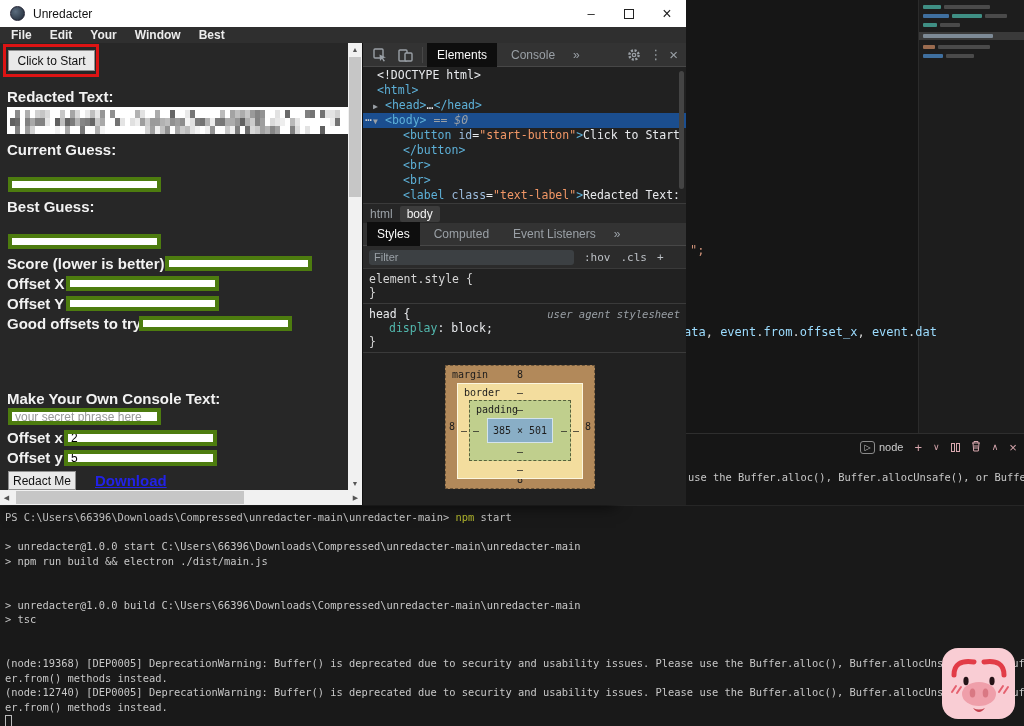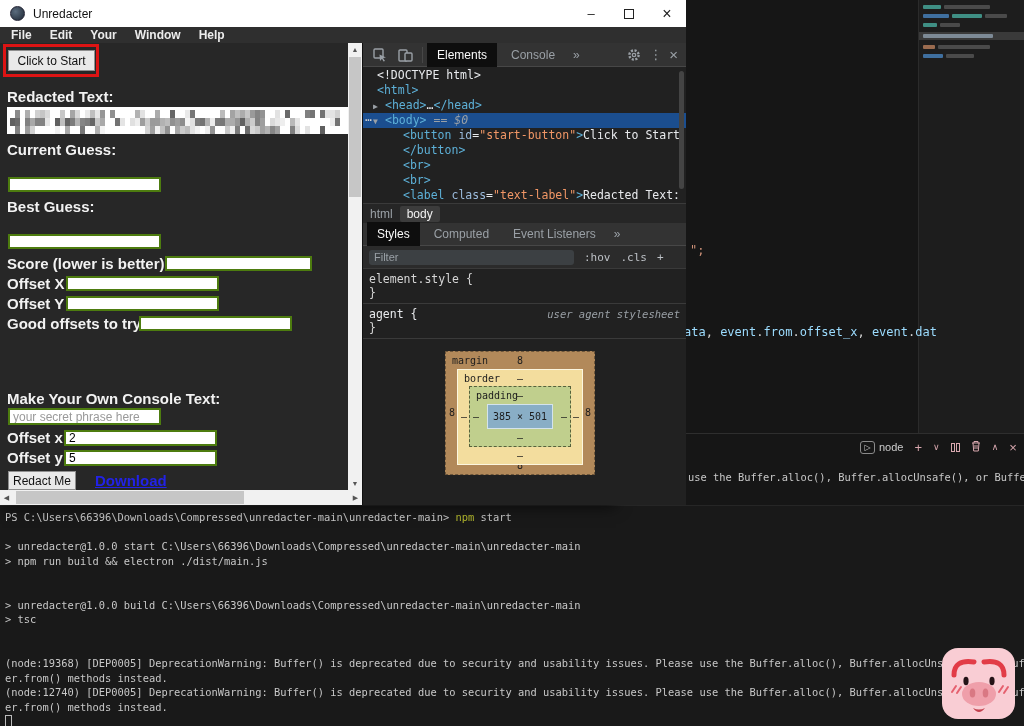--- a/index.html
+++ b/index.html
@@ -37,21 +37,21 @@
 .max-box{width:10px;height:10px;border:1px solid #222}
 .menubar{position:absolute;left:0;top:27px;width:686px;height:16px;background:#2f2f2f;display:flex;align-items:center;padding-left:2px}
 .menu-item{color:#ececec;font-size:12px;font-weight:700;padding:0 9px;cursor:default}
 
 .apppane{position:absolute;left:0;top:43px;width:362px;height:462px;background:#272727;overflow:hidden}
 .redbox{position:absolute;left:3px;top:1px;width:96px;height:33px;border:3px solid #dd1414}
 .btn{position:absolute;background:#e9e9e9;border:1px solid #8f8f8f;font-size:12px;color:#111;display:flex;align-items:center;justify-content:center;cursor:default}
 .lab{position:absolute;color:#f2f2f2;font-size:15px;font-weight:700;white-space:nowrap}
 .strip{position:absolute;left:7px;top:64px;width:341px;height:27px;background:#fff;overflow:hidden}
 .strip i{position:absolute;display:block}
-.tin{position:absolute;height:15px;background:#fff;border:2px solid #4d7c0f;font:12px "Liberation Sans",sans-serif;padding:0 3px;color:#000;outline:none}
+.tin{position:absolute;height:15px;background:#fff;border:4px solid #4d7c0f;font:12px "Liberation Sans",sans-serif;padding:0 3px;color:#000;outline:none}
 .tin::placeholder{color:#9a9a9a}
 .dl{position:absolute;color:#2222e6;font-size:15px;font-weight:700;text-decoration:underline;cursor:pointer}
 
 .vsb{position:absolute;left:348px;top:0;width:14px;height:447px;background:#f1f1f1}
 .vsb .arr{position:absolute;left:0;width:14px;height:13px;color:#555;font-size:7px;display:flex;align-items:center;justify-content:center}
 .vsb .thumb{position:absolute;left:1px;top:14px;width:12px;height:140px;background:#c6c6c6}
 .hsb{position:absolute;left:0;top:447px;width:362px;height:15px;background:#f1f1f1}
 .hsb .arr{position:absolute;top:0;width:13px;height:15px;color:#555;font-size:7px;display:flex;align-items:center;justify-content:center}
 .hsb .thumb{position:absolute;top:1px;left:16px;width:228px;height:13px;background:#c6c6c6}
 
@@ -190,21 +190,21 @@
           </span>
         <span class="wbtn" style="font-size:16px">×</span>
       </span>
     </div>
 
     <div class="menubar" id="menubar">
         <div class="menu-item">File</div>
         <div class="menu-item">Edit</div>
         <div class="menu-item">Your</div>
         <div class="menu-item">Window</div>
-        <div class="menu-item">Help</div>
+        <div class="menu-item">Best</div>
       </div>
 
     <div class="apppane">
       <div class="redbox"></div>
       <div class="btn" style="left:8px;top:7px;width:87px;height:21px">Click to Start</div>
 
       <div class="lab" style="left:7px;top:45px">Redacted Text:</div>
       <div class="strip" id="pixel-strip" title="pixelated redacted text">
           <i style="left: 8px; top: 3px; width: 5px; height: 8px; background: rgb(138, 138, 138);"></i>
           <i style="left: 18px; top: 3px; width: 5px; height: 8px; background: rgb(174, 174, 174);"></i>
@@ -424,24 +424,25 @@
         <span class="fr-ctl">+</span>
       </div>
 
       <div class="styles-rules">
         <div class="rule">
           <div><span>element.style</span> <span>{</span></div>
           <div><span>}</span></div>
         </div>
         <div class="rule">
           <div class="rule-head">
-            <span class="c-x">agent {</span>
+            <span class="c-x">head {</span>
             <span class="ua">user agent stylesheet</span>
           </div>
           <div id="style-props">
+              <div class="prop-line"><span class="c-p">display</span><span class="c-x">: </span><span class="c-x">block;</span></div>
             </div>
           <div><span>}</span></div>
         </div>
 
         <div class="bm-margin">
           <span class="bm-label">margin</span>
           <span class="bm-t">8</span>
           <span class="bm-l">8</span>
           <span class="bm-r">8</span>
           <span class="bm-b">8</span>

